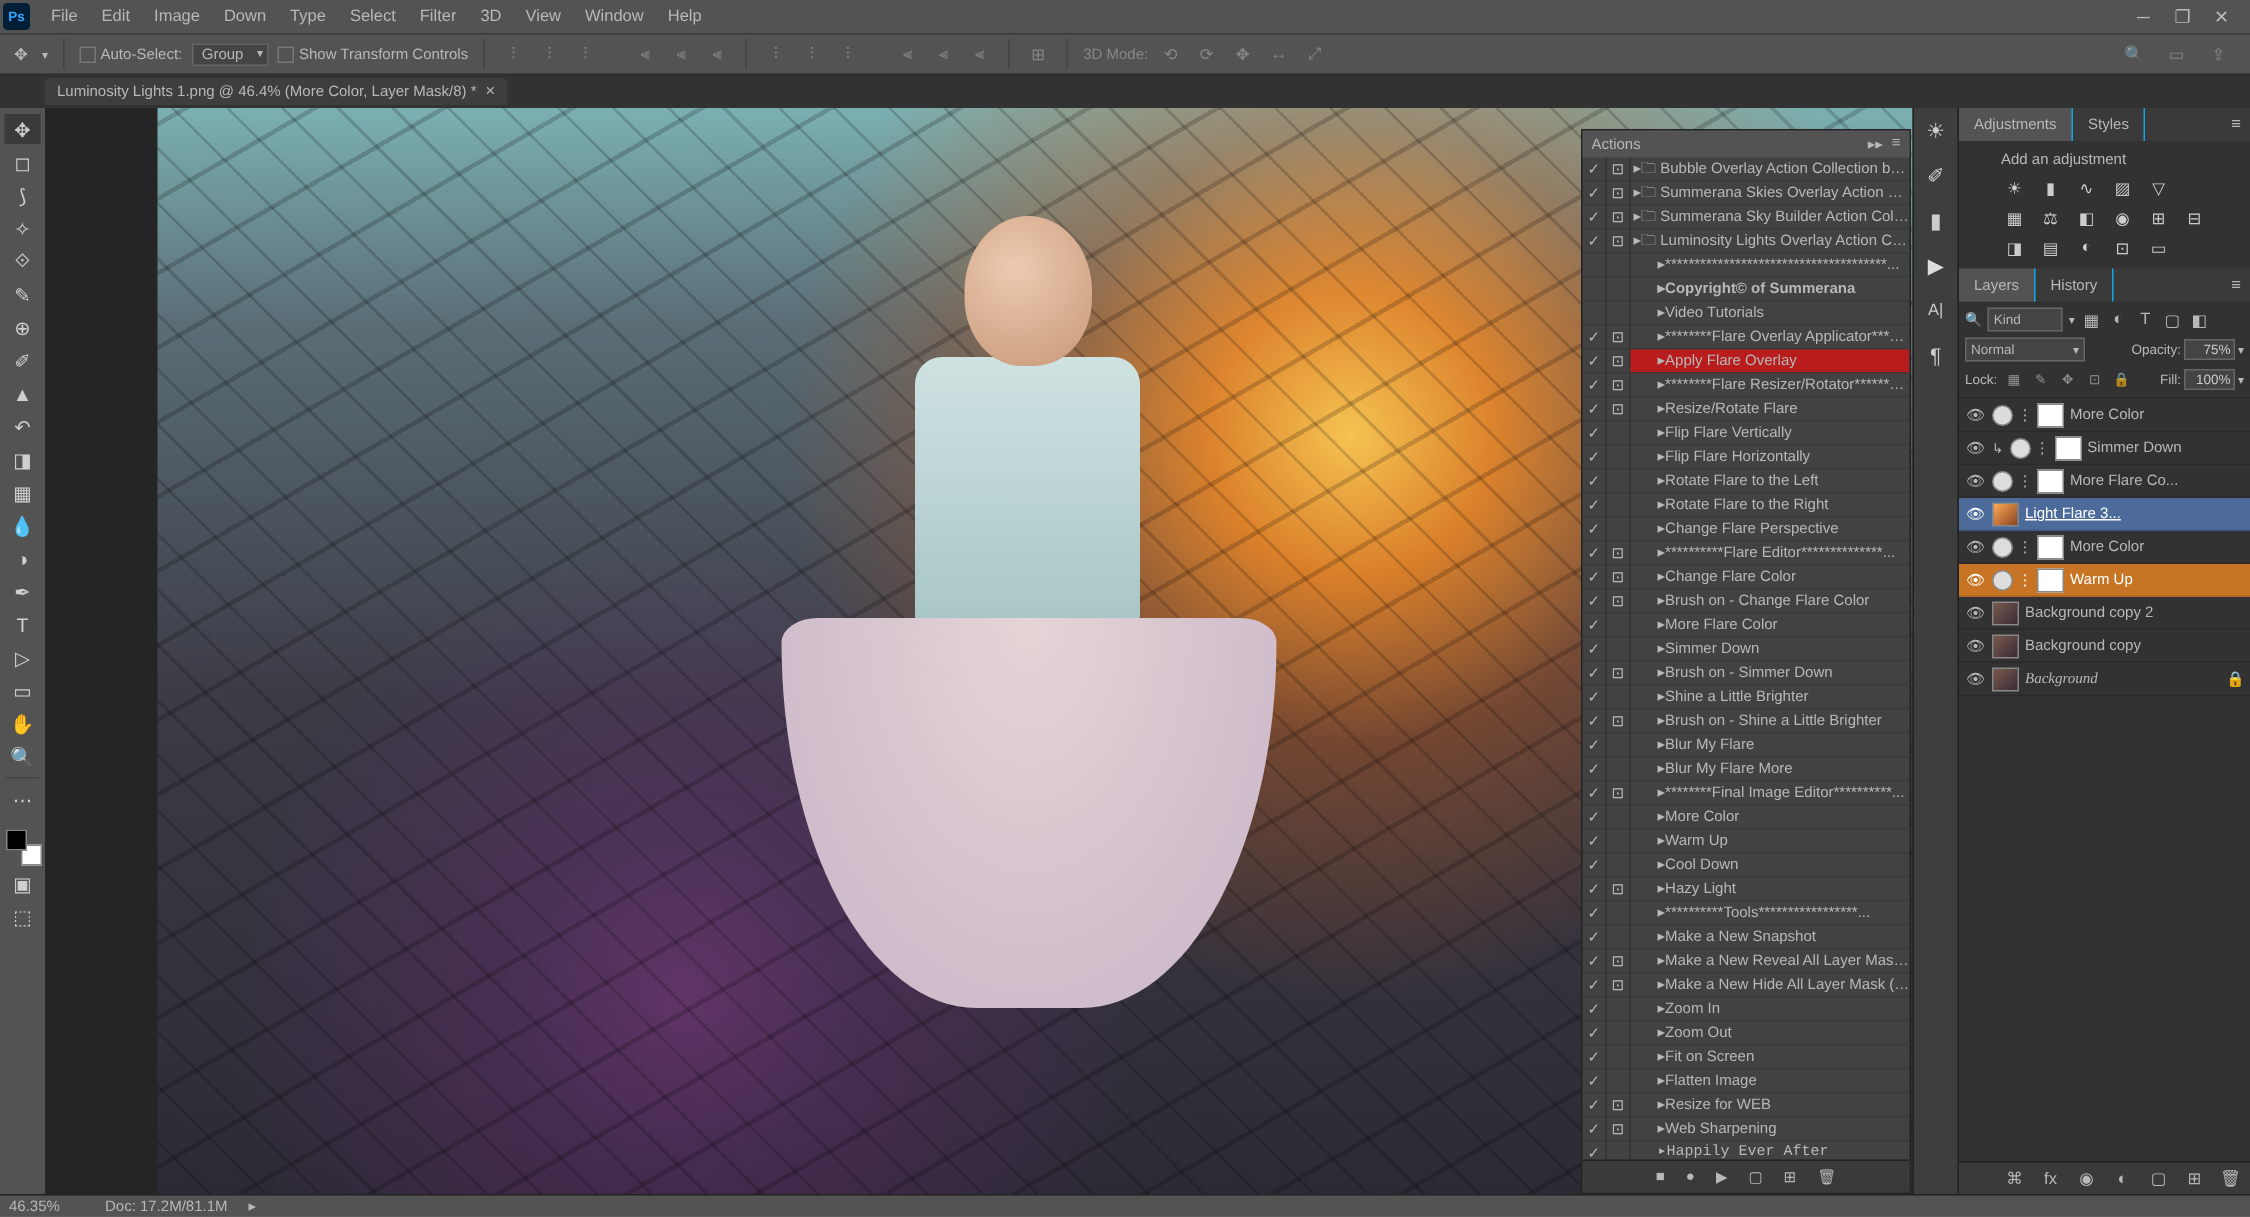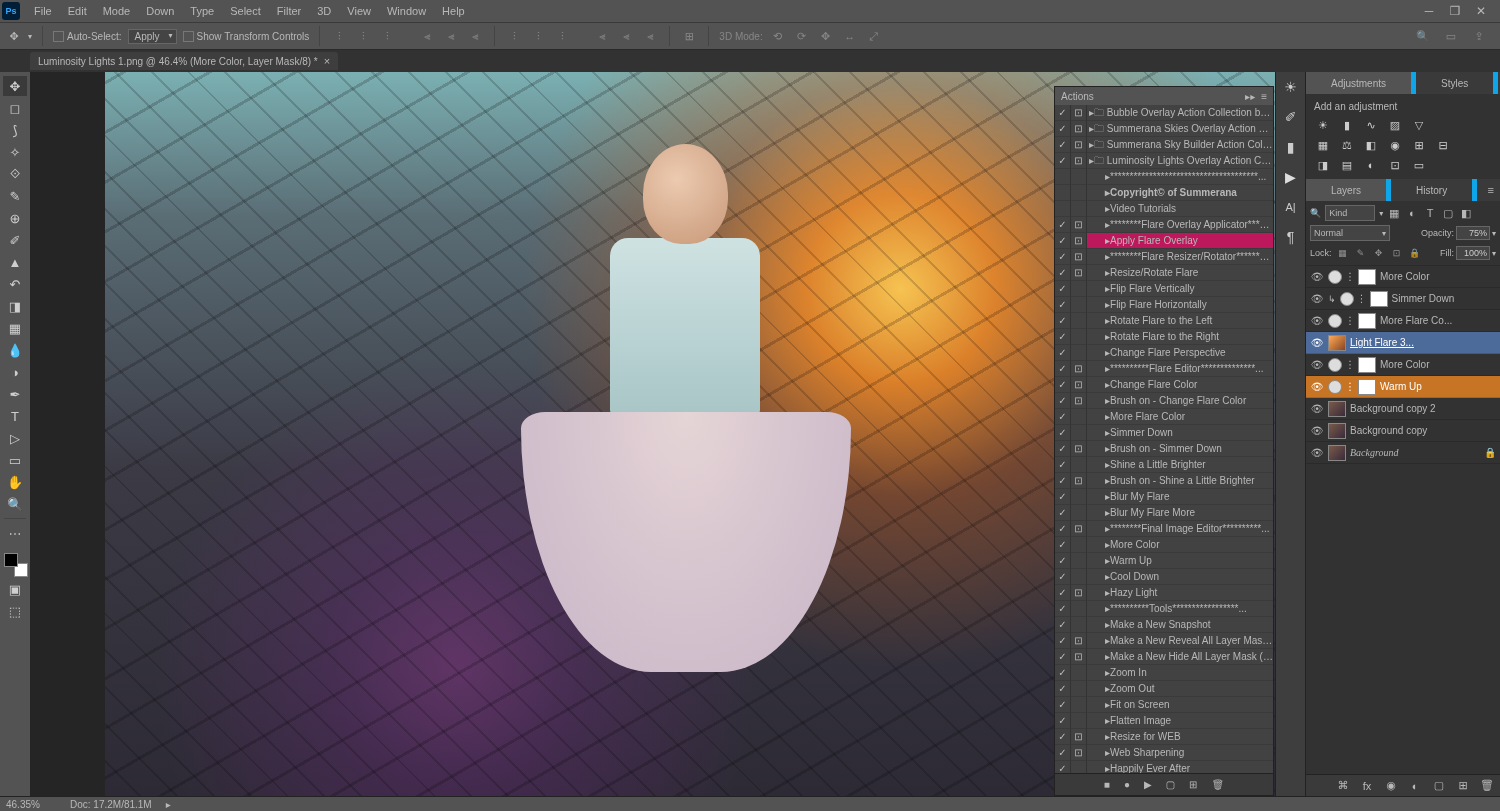--- a/index.html
+++ b/index.html
@@ -46,25 +46,25 @@
 .canvas .subject { position:absolute; left: 43%; top: 10%; width: 240px; height: 560px; }
 .canvas .subject .head { width: 85px; height: 100px; background: radial-gradient(circle at 40% 35%, #eccab0, #c89878); border-radius: 50% 50% 45% 45%; margin: 0 auto; position:relative; }
 .canvas .subject .hair { position:absolute; top:-6px; left:50%; transform:translateX(-50%); width:130px; height:180px; background: radial-gradient(ellipse at 50% 20%, #a15a36, #6b3a22 60%, transparent 75%); border-radius:50% 50% 40% 40%; z-index:-1;}
 .canvas .subject .torso { width: 150px; height: 180px; margin: -6px auto 0; background: linear-gradient(180deg,#cfe2e2,#a8c5c6); border-radius: 18px 18px 8px 8px; }
 .canvas .subject .skirt { width: 330px; height: 260px; margin:-6px auto 0; margin-left:-44px; background: radial-gradient(ellipse at 50% 0%, #e6d5d6 0%, #d5c3ce 50%, #c9b6c8 100%); border-radius: 30px 30px 160px 160px / 20px 20px 300px 300px; }
 .narrow { width: 30px; background: #3e3e3e; display:flex; flex-direction:column; align-items:center; padding-top:4px; gap:8px; border-left:1px solid #222; }
 .narrow .nico { width:22px; height:22px; display:flex; align-items:center; justify-content:center; color:#ccc; font-size:14px; }
 .rightblock { width: 195px; background: #323232; display:flex; flex-direction:column; border-left: 1px solid #222; }
 
 .panel-head { height: 22px; background: #3a3a3a; display:flex; align-items:center; }
-.panel-head .ptab { padding: 0 25px; height:100%; display:flex; align-items:center; font-size: 10px; border-right:5px solid #0ea5e9; }
+.panel-head .ptab { padding: 0 10px; height:100%; display:flex; align-items:center; font-size: 10px; border-right:1px solid #0ea5e9; }
 .panel-head .ptab.active { background: #535353; }
 .panel-head .pmenu { margin-left:auto; padding: 0 6px; }
 
-.adjust { padding: 4px 6px; }
+.adjust { padding: 4px 6px; margin-left: 20px; }
 .adjust .lbl { font-size: 10px; padding: 3px 2px; }
 .adjust .row { display:flex; gap: 6px; align-items:center; padding: 2px 2px; }
 .adjust .aico { width: 18px; height: 16px; display:flex; align-items:center; justify-content:center; color:#ccc; }
 
 .layers-opt { padding: 2px 4px; border-bottom:1px solid #2a2a2a; }
 .layers-opt .row1 { display:flex; align-items:center; gap:4px; height:20px; }
 .layers-opt .srch { width: 50px; height:16px; background:#444; border:1px solid #666; font-size:9px; padding:0 3px; display:flex; align-items:center; }
 .layers-opt .fico { width:14px; height:14px; display:flex; align-items:center; justify-content:center; }
 .layers-opt .row2 { display:flex; align-items:center; height:20px; gap:4px; }
 .layers-opt .blend { width: 80px; height:16px; background:#444; border:1px solid #666; font-size:9px; padding:0 3px; display:flex; align-items:center; position:relative;}
@@ -97,34 +97,34 @@
 .actions-panel { position:absolute; top: 86px; right: 226px; width: 220px; height: 710px; background:#424242; border:1px solid #222; display:flex; flex-direction:column; font-size:10px; }
 .actions-panel .ahead { height:18px; background:#535353; display:flex; align-items:center; padding:0 6px; }
 .actions-panel .ahead .collapse { margin-left:auto; display:flex; gap:6px;}
 .actions-panel .alist { flex:1; overflow:hidden; }
 .actions-panel .arow { height:16px; display:flex; align-items:center; padding:0; }
 .actions-panel .arow .acell { width:16px; height:16px; display:flex; align-items:center; justify-content:center; border-right:1px solid #333; border-bottom:1px solid #3a3a3a;}
 .actions-panel .arow .chkc { font-size:10px; }
 .actions-panel .arow .aexp { width:12px; text-align:center; }
 .actions-panel .arow .aico { width:14px; text-align:center;}
 .actions-panel .arow .alabel { flex:1; padding-left:2px; white-space:nowrap; overflow:hidden; text-overflow:ellipsis; border-bottom:1px solid #3a3a3a; height:16px; line-height:16px;}
-.actions-panel .arow.asel .alabel { background:#be185d; }
+.actions-panel .arow.asel .alabel { background:#b91c1c; }
 .actions-panel .afoot { height:22px; background:#3a3a3a; display:flex; align-items:center; justify-content:center; gap:14px; border-top:1px solid #222;}
 
 .statusbar { position:absolute; left:0; right:0; bottom:0; height:15px; background:#535353; display:flex; align-items:center; font-size:10px; padding:0 6px; gap:14px; border-top:1px solid #222;}
 .statusbar .zoom { width:50px; }
 </style>
 </head>
 <body>
 
 <div class="menubar">
   <div class="ps-logo">Ps</div>
   <div class="menu-item">File</div>
   <div class="menu-item">Edit</div>
-  <div class="menu-item">Mode</div>
+  <div class="menu-item">Image</div>
   <div class="menu-item">Down</div>
   <div class="menu-item">Type</div>
   <div class="menu-item">Select</div>
   <div class="menu-item">Filter</div>
   <div class="menu-item">3D</div>
   <div class="menu-item">View</div>
   <div class="menu-item">Window</div>
   <div class="menu-item">Help</div>
   <div class="spacer"></div>
   <div class="win-btns">
@@ -135,21 +135,21 @@
 </div>
 
 <div class="optbar">
   <div class="tool-ico">✥</div>
   <span style="font-size:8px;">▾</span>
   <div class="sep"></div>
   <div class="chk">
       <div class="chk-box"></div>
       <span>Auto-Select:</span>
     </div>
-  <div class="sel">Apply</div>
+  <div class="sel">Group</div>
   <div class="chk">
       <div class="chk-box"></div>
       <span>Show Transform Controls</span>
     </div>
   <div class="sep"></div>
   <div class="align-ico">⫶</div>
   <div class="align-ico">⫶</div>
   <div class="align-ico">⫶</div>
   <div style="width:10px;"></div>
   <div class="align-ico">⫷</div>
@@ -615,21 +615,21 @@
         <div class="alabel" style="padding-left:18px;"><span class="aexp">▸</span>Resize for WEB</div>
       </div>
       <div class="arow">
         <div class="acell chkc">✓</div>
         <div class="acell">⊡</div>
         <div class="alabel" style="padding-left:18px;"><span class="aexp">▸</span>Web Sharpening</div>
       </div>
       <div class="arow">
         <div class="acell chkc">✓</div>
         <div class="acell"></div>
-        <div class="alabel" style="padding-left:18px;"><span class="aexp">▸</span>Happily Ever After</div>
+        <div class="alabel" style="padding-left:18px;font-family:Liberation Mono, monospace;"><span class="aexp">▸</span>Happily Ever After</div>
       </div>
     </div>
   <div class="afoot">
     <div>■</div>
     <div>●</div>
     <div>▶</div>
     <div>▢</div>
     <div>⊞</div>
     <div>🗑</div>
   </div>

